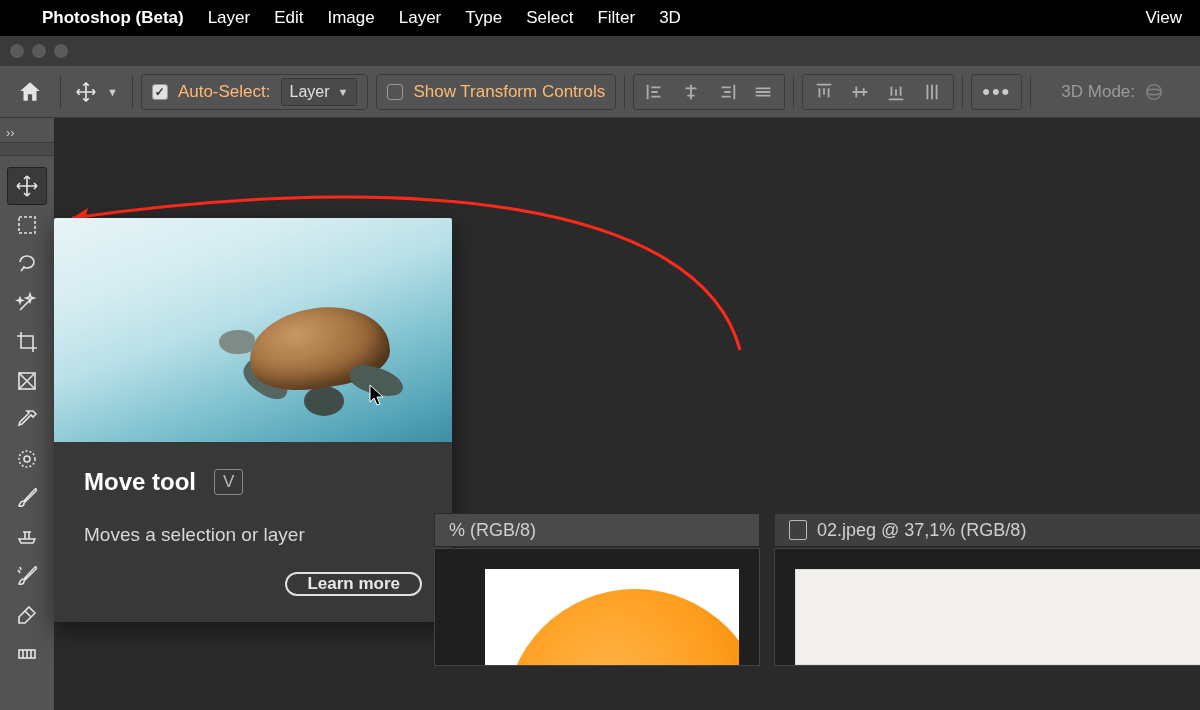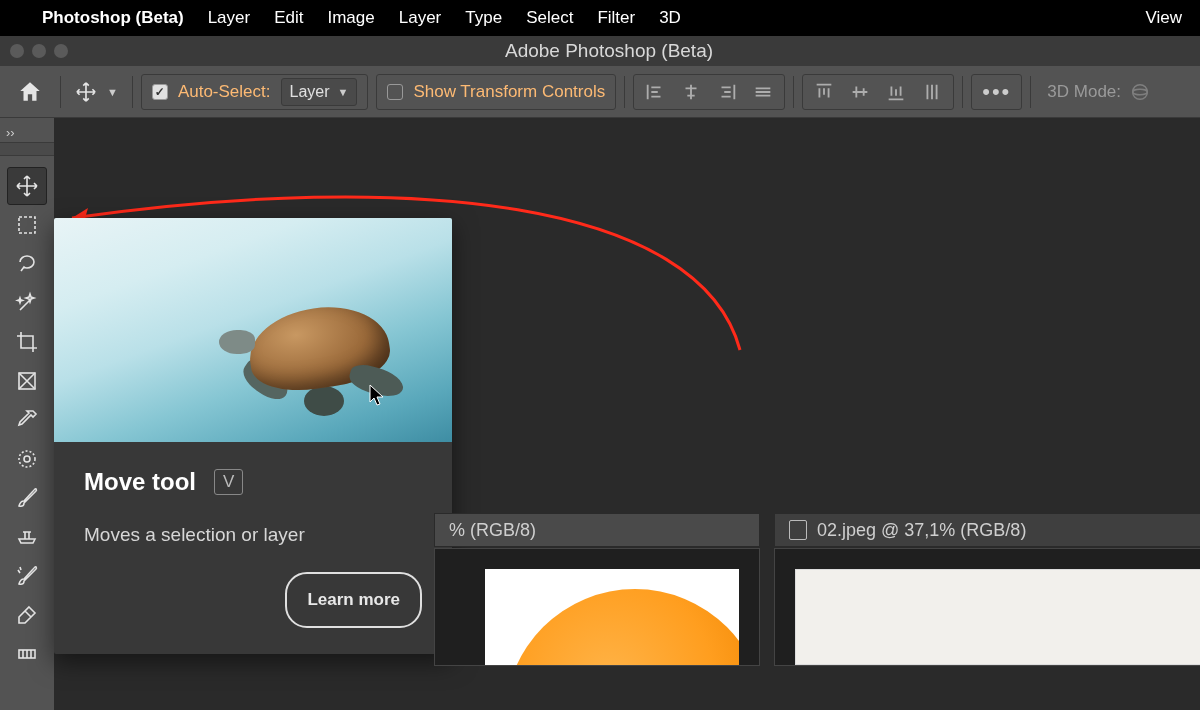--- a/index.html
+++ b/index.html
@@ -67,21 +67,21 @@
 .turtle .head { position:absolute; left:-30px; top:22px; width:36px; height:24px; background:#7e8b87; border-radius:50% 40% 40% 50%; }
 .turtle .fin1 { position:absolute; left:-8px; top:58px; width:50px; height:28px; background:#556560; border-radius:40% 60% 50% 50%; transform:rotate(35deg); }
 .turtle .fin2 { position:absolute; left:100px; top:60px; width:55px; height:26px; background:#4d5b56; border-radius:40% 60% 50% 50%; transform:rotate(15deg); }
 .turtle .fin3 { position:absolute; left:55px; top:78px; width:40px; height:30px; background:#3f4c47; border-radius:50%; }
 .cursor { position:absolute; left:315px; top:166px; }
 .tt-body { padding:26px 30px 26px; }
 .tt-title { display:flex; align-items:center; gap:18px; }
 .tt-title h2 { color:#fff; font-size:24px; font-weight:700; }
 .kbd { border:1px solid #888; padding:2px 8px; border-radius:3px; color:#bbb; font-size:17px; }
 .tt-desc { margin-top:28px; color:#d7d7d7; font-size:19px; }
-.tt-btn { margin-top:26px; float:right; border:2px solid #e0e0e0; background:transparent; color:#e8e8e8; font-size:17px; font-weight:600; padding:16px 20px; border-radius:22px; }
+.tt-btn { margin-top:26px; float:right; border:2px solid #e0e0e0; background:transparent; color:#e8e8e8; font-size:17px; font-weight:600; padding:0 20px; border-radius:22px; }
 .tt-body::after { content:""; display:block; clear:both; }
 
 .arrow-svg { position:absolute; left:6px; top:32px; pointer-events:none; }
 
 .chev { font-size:11px; color:#ccc; }
 </style>
 </head>
 <body>
 
 <div class="menubar">
@@ -98,21 +98,20 @@
   <span class="spacer"></span>
   <span class="item">View</span>
 </div>
 
 <div class="titlebar">
   <div class="tl">
       <span></span>
       <span></span>
       <span></span>
     </div>
-  <div class="title">Adobe Photoshop (Beta)</div>
 </div>
 
 <div class="optbar">
   <div class="home">
     <svg width="26" height="26" viewBox="0 0 24 24" fill="#e5e5e5">
         <path d="M12 3l9 8h-3v9h-4v-6H10v6H6v-9H3z"></path>
       </svg>
   </div>
   <div class="sep"></div>
   <div class="opt-group">
@@ -178,21 +177,21 @@
         <svg viewBox="0 0 24 24" stroke="#ccc" stroke-width="2">
           <path d="M7 4v16M12 4v16M17 4v16"></path>
         </svg>
       </span>
   </div>
   <div class="sep"></div>
   <div class="opt-box">
       <span class="ellips">•••</span>
     </div>
   <div class="sep"></div>
-  <span class="mode3d" style="margin-left:8px;">3D Mode:</span>
+  <span class="mode3d" style="margin-left:22px;">3D Mode:</span>
   <span class="ic" style="opacity:.5;">
       <svg viewBox="0 0 24 24" stroke="#aaa" stroke-width="1.6" fill="none">
         <circle cx="12" cy="12" r="8"></circle>
         <ellipse cx="12" cy="12" rx="8" ry="3"></ellipse>
       </svg>
     </span>
 </div>
 
 <div class="tools">
   <div class="hdr">››</div>

